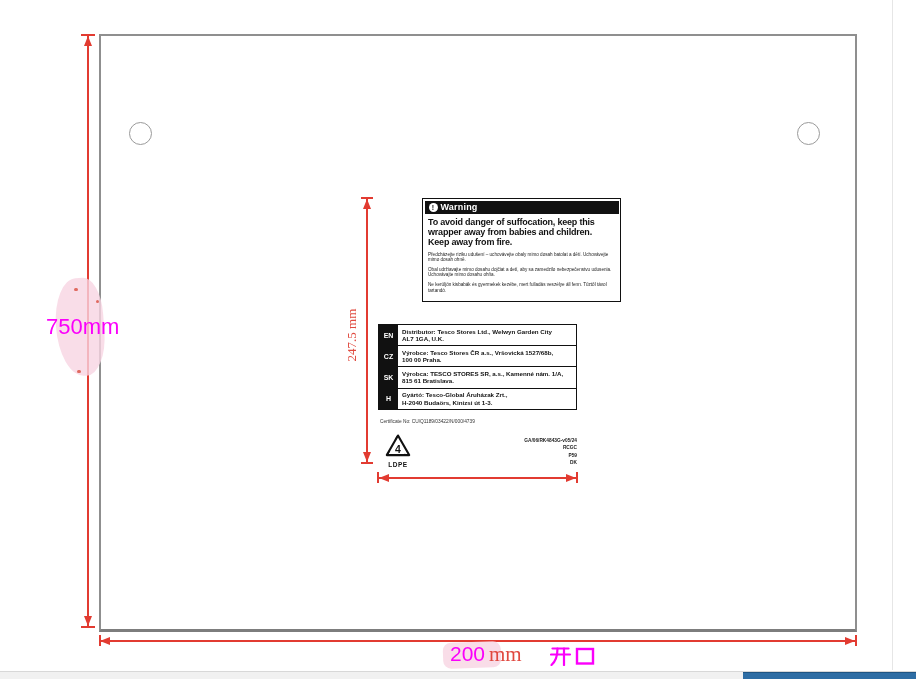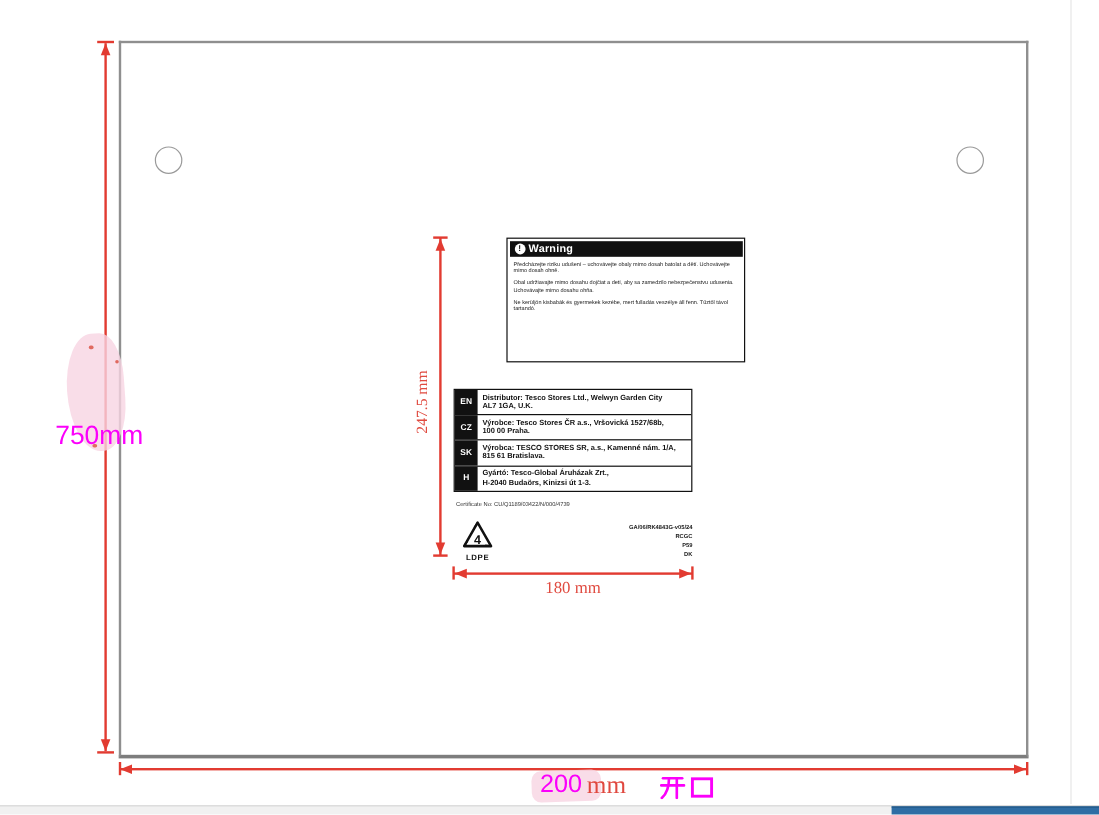--- a/index.html
+++ b/index.html
@@ -45,21 +45,21 @@
   
   .cert{position:absolute;left:380px;top:419px;font-size:4.8px;color:#333;}
   .ldpe{position:absolute;left:381px;top:433px;width:34px;text-align:center;color:#111;}
   .ldpe .mat{font-size:6.5px;font-weight:bold;letter-spacing:.5px;margin-top:-2px;}
   .pcodes{position:absolute;left:450px;top:437px;width:127px;text-align:right;
           font-size:4.8px;font-weight:bold;line-height:7.4px;color:#222;}
 
   
   .w500{position:absolute;left:450px;top:642px;font-size:21px;}
   .wmm{position:absolute;left:489px;top:642px;font-size:21px;color:#e0483f;font-family:"Liberation Serif",serif;}
-  .h750{position:absolute;left:46px;top:314px;font-size:22px;z-index:5;margin-top:36px;}
+  .h750{position:absolute;left:46px;top:314px;font-size:22px;z-index:5;}
 
   
   .vline-right{position:absolute;left:892px;top:0;width:1px;height:670px;background:#e6e6e6;}
   .hscroll{position:absolute;left:0;top:671px;width:916px;height:8px;background:#f1f1f1;border-top:1px solid #d8d8d8;box-sizing:border-box;}
   .hthumb{position:absolute;left:743px;top:672px;width:173px;height:7px;background:#2e6da4;border-top:1.5px solid #1f5583;box-sizing:border-box;}
 </style>
 </head>
 <body>
 
 <div id="canvas">
@@ -97,20 +97,21 @@
       <path d="M14 4.5 V21"></path>
       <rect x="27" y="5" width="16" height="14.5" stroke-width="2.4"></rect>
     </svg>
   </div>
 
   <div class="warnbox">
     <div class="warnhead">
       <span class="circ">!</span>
       <span class="t">Warning</span>
     </div>
+    <div class="headline">To avoid danger of suffocation, keep this wrapper away from babies and children. Keep away from fire.</div>
     <div class="wpara">Předcházejte riziku udušení – uchovávejte obaly mimo dosah batolat a dětí. Uchovávejte mimo dosah ohně.</div>
     <div class="wpara">Obal udržiavajte mimo dosahu dojčiat a detí, aby sa zamedzilo nebezpečenstvu udusenia. Uchovávajte mimo dosahu ohňa.</div>
     <div class="wpara">Ne kerüljön kisbabák és gyermekek kezébe, mert fulladás veszélye áll fenn. Tűztől távol tartandó.</div>
   </div>
 
   <div class="dtable">
     <div class="drow">
       <div class="dcode">EN</div>
       <div class="dbody">
         <div>Distributor: Tesco Stores Ltd., Welwyn Garden City</div>
@@ -163,19 +164,18 @@
   <div class="arr up" style="left:363px;top:199px;"></div>
   <div class="arr down" style="left:363px;top:452px;"></div>
   <div class="dimline" style="left:361px;top:462px;width:12px;height:1.5px;"></div>
   <div class="dimtext" style="left:312px;top:327px;width:80px;height:16px;text-align:center;font-size:13px;transform:rotate(-90deg);">247.5 mm</div>
 
   <div class="dimline" style="left:378px;top:477px;width:199px;height:1.5px;"></div>
   <div class="dimline" style="left:377px;top:472px;width:1.5px;height:11px;"></div>
   <div class="arr left" style="left:379px;top:474px;"></div>
   <div class="arr right" style="left:566px;top:474px;"></div>
   <div class="dimline" style="left:576px;top:472px;width:1.5px;height:11px;"></div>
-  <div class="dimtext" style="left:378px;top:483px;width:199px;text-align:center;font-size:14px;">180 mm</div>
 
   <div class="vline-right"></div>
   <div class="hscroll"></div>
   <div class="hthumb"></div>
 
 </div>
 
 </body></html>

